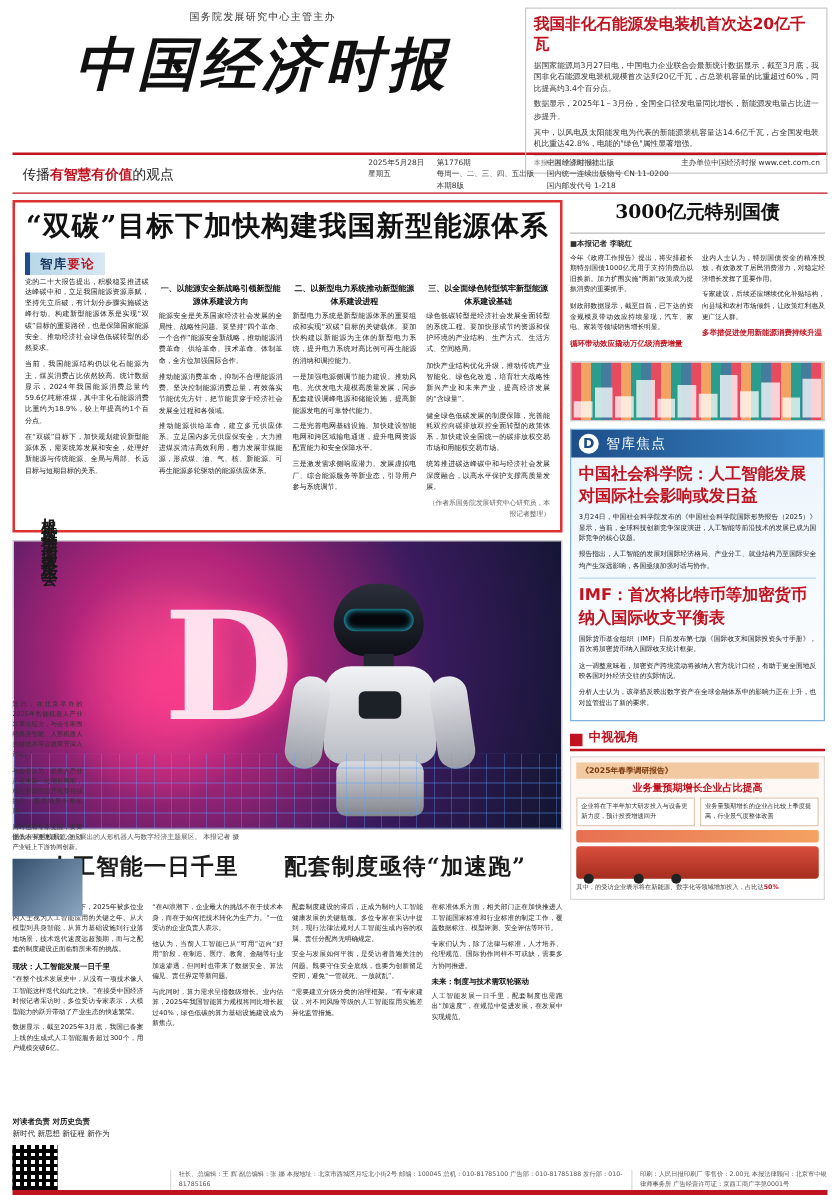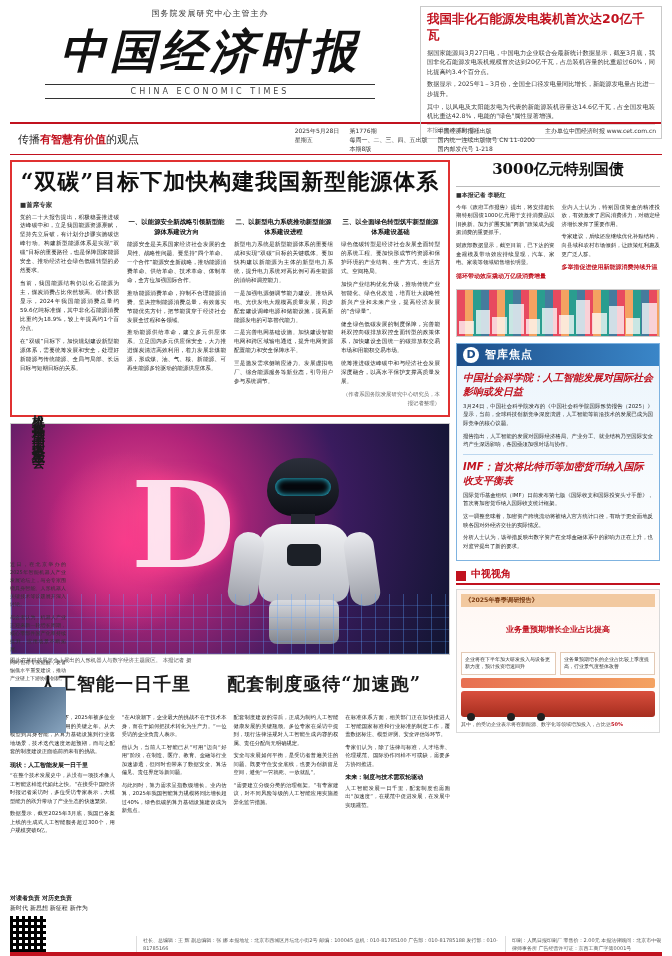--- a/index.html
+++ b/index.html
@@ -108,33 +108,33 @@
   .red-sub{color:#c1121f;font-weight:bold;font-size:6px;margin:3px 0;}
   .chart-strip{height:46px;margin:5px 0;background:
       repeating-linear-gradient(90deg,#e84a5f 0 8px,#f4a261 8px 16px,#2a9d8f 16px 24px,#457b9d 24px 32px);
       border:1px solid #ccc;position:relative;}
   .chart-strip .bars{position:absolute;left:0;bottom:0;width:100%;height:100%;display:flex;align-items:flex-end;gap:2px;padding:2px;box-sizing:border-box;}
   .chart-strip .bars i{flex:1;background:rgba(255,255,255,.75);display:block;}
 
   .think-focus{margin-top:6px;border:1px solid #7fb3e0;background:linear-gradient(180deg,#eaf4fc,#ffffff);}
   .tf-head{display:flex;align-items:center;gap:6px;background:linear-gradient(90deg,#1d4e89,#3a86c8);color:#fff;padding:3px 6px;}
   .tf-head .d{width:16px;height:16px;border-radius:50%;background:#fff;color:#1d4e89;font-weight:bold;font-size:11px;display:flex;align-items:center;justify-content:center;}
-  .tf-head span{font-size:11px;font-weight:bold;letter-spacing:1px;}
+  .tf-head span{font-size:11px;font-weight:normal;letter-spacing:1px;}
   .tf-body{padding:5px 6px;}
-  .tf-title{color:#c1121f;font-weight:bold;font-size:10px;line-height:1.4;margin-bottom:3px;font-style:italic;}
+  .tf-title{color:#c1121f;font-weight:bold;font-size:13px;line-height:1.4;margin-bottom:3px;}
   .tf-text{font-size:5.4px;line-height:1.6;text-align:justify;color:#222;}
   .tf-text p{margin:0 0 4px 0;}
   .tf-divider{height:1px;background:#bcd7ef;margin:5px 0;}
 
   .mid-view{margin-top:6px;}
   .mv-head{display:flex;align-items:flex-end;gap:5px;color:#c1121f;font-weight:bold;font-size:10px;border-bottom:2px solid #c1121f;padding-bottom:2px;}
   .mv-head .sq{width:10px;height:10px;background:#c1121f;}
   .mv-card{border:1px solid #d9d9d9;margin-top:4px;background:linear-gradient(180deg,#fff7f3,#ffffff);padding:4px;}
   .mv-title{background:#f2c9a0;color:#7a3b12;font-size:6.2px;font-weight:bold;padding:2px 4px;}
-  .mv-sub{font-size:8px;font-weight:bold;color:#c1121f;text-align:center;margin:17px 0;}
+  .mv-sub{font-size:8px;font-weight:bold;color:#c1121f;text-align:center;margin:2px 0;}
   .mv-two{display:flex;gap:4px;}
   .mv-two>div{flex:1;border:1px solid #e3c9b4;padding:3px;font-size:5px;line-height:1.5;color:#333;background:#fff;}
   .mv-bar{height:10px;background:linear-gradient(90deg,#e76f51,#f4a261);margin:3px 0;border-radius:2px;}
   .truck{height:26px;background:linear-gradient(180deg,#d94f3d,#a62d1f);border-radius:3px;position:relative;margin-top:3px;}
   .truck:after{content:"";position:absolute;left:6px;bottom:-4px;width:8px;height:8px;background:#222;border-radius:50%;box-shadow:40px 0 0 #222,70px 0 0 #222;}
   .mv-note{font-size:5px;color:#444;margin-top:4px;line-height:1.5;}
   .mv-pct{color:#c1121f;font-weight:bold;}
 
   
   .left-strip{position:absolute;left:10px;top:404px;width:56px;}
@@ -153,21 +153,20 @@
 </style>
 </head>
 <body>
 
 <div class="page">
 
   <div class="masthead">
     <div class="mast-left">
       <div class="sponsor">国务院发展研究中心主管主办</div>
       <div class="mast-title">中国经济时报</div>
-      <div class="mast-en">CHINA ECONOMIC TIMES</div>
     </div>
     <div class="mast-right">
       <div class="mr-box">
         <div class="mr-head">我国非化石能源发电装机首次达20亿千瓦</div>
         <div class="mr-body">
           <p>据国家能源局3月27日电，中国电力企业联合会最新统计数据显示，截至3月底，我国非化石能源发电装机规模首次达到20亿千瓦，占总装机容量的比重超过60%，同比提高约3.4个百分点。</p>
           <p>数据显示，2025年1－3月份，全国全口径发电量同比增长，新能源发电量占比进一步提升。</p>
           <p>其中，以风电及太阳能发电为代表的新能源装机容量达14.6亿千瓦，占全国发电装机比重达42.8%，电能的"绿色"属性显著增强。</p>
         </div>
         <div class="mr-foot">本报记者 李成刚 报道</div>
@@ -197,21 +196,25 @@
       <div>主办单位中国经济时报 www.cet.com.cn</div>
     </div>
   </div>
 
   <div class="grid">
 
     <div class="col-main">
 
       <div class="headline-box">
         <div class="headline">“双碳”目标下加快构建我国新型能源体系</div>
-        <div class="byline">■首席专家</div>
+        <div class="tag-row">
+          <div class="tag-think">
+            <span>智库</span><em>要论</em>
+          </div>
+        </div>
         <div class="cols3">
           <div class="c">
             <p>党的二十大报告提出，积极稳妥推进碳达峰碳中和，立足我国能源资源禀赋，坚持先立后破，有计划分步骤实施碳达峰行动。构建新型能源体系是实现“双碳”目标的重要路径，也是保障国家能源安全、推动经济社会绿色低碳转型的必然要求。</p>
             <p>当前，我国能源结构仍以化石能源为主，煤炭消费占比依然较高。统计数据显示，2024年我国能源消费总量约59.6亿吨标准煤，其中非化石能源消费比重约为18.9%，较上年提高约1个百分点。</p>
             <p>在“双碳”目标下，加快规划建设新型能源体系，需要统筹发展和安全，处理好新能源与传统能源、全局与局部、长远目标与短期目标的关系。</p>
           </div>
           <div class="c">
             <div class="subhead">一、以能源安全新战略引领新型能源体系建设方向</div>
             <p>能源安全是关系国家经济社会发展的全局性、战略性问题。要坚持“四个革命、一个合作”能源安全新战略，推动能源消费革命、供给革命、技术革命、体制革命，全方位加强国际合作。</p>
             <p>推动能源消费革命，抑制不合理能源消费。坚决控制能源消费总量，有效落实节能优先方针，把节能贯穿于经济社会发展全过程和各领域。</p>

